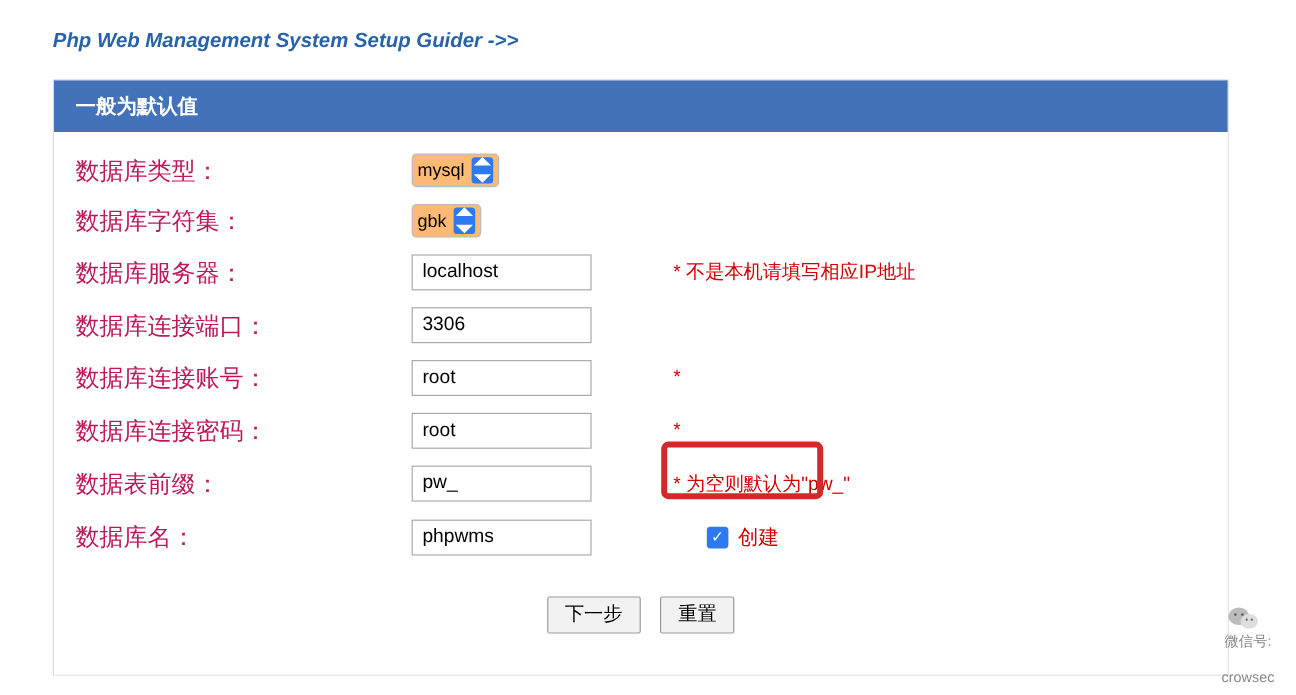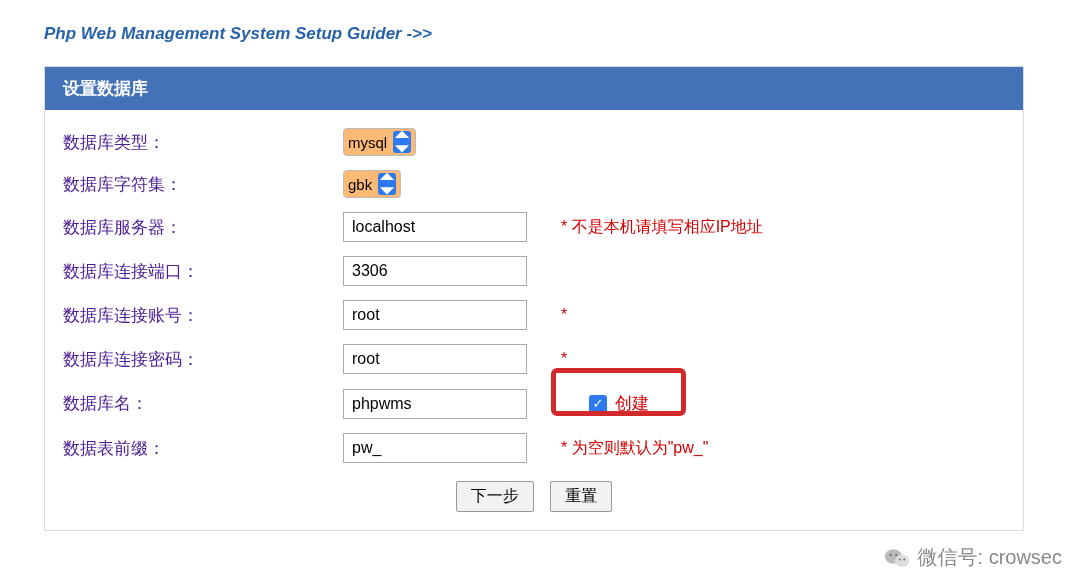--- a/index.html
+++ b/index.html
@@ -35,22 +35,22 @@
   background: #fff;
   padding: 18px 18px 18px 18px;
 }
 .form-row {
   display: flex;
   align-items: center;
   margin-bottom: 14px;
 }
 .form-label {
   width: 280px;
-  font-size: 17px;
-  color: #4c1d95;
+  font-size: 20px;
+  color: #be185d;
 }
 .form-control-cell {
   width: 206px;
 }
 .form-select {
   font-size: 15px;
   padding: 2px 4px;
   border: 1px solid #bbb;
   border-radius: 4px;
   background: #fdba74;
@@ -65,21 +65,21 @@
   height: 22px;
   margin-left: 6px;
   border-radius: 3px;
   display: inline-flex;
   align-items: center;
   justify-content: center;
   font-size: 11px;
   line-height: 1;
 }
 .form-input {
-  width: 184px;
+  width: 150px;
   font-size: 16px;
   padding: 5px 8px;
   border: 1px solid #aaa;
   background: #fff;
 }
 .hint {
   color: #d20000;
   font-size: 16px;
   margin-left: 12px;
 }
@@ -119,48 +119,49 @@
 .button-row {
   text-align: center;
   margin-top: 18px;
 }
 .btn {
   font-size: 16px;
   padding: 4px 14px;
   background: #f2f2f2;
   border: 1px solid #999;
   border-radius: 2px;
-  margin: 0 6px;
+  margin: 16px 6px;
   cursor: pointer;
 }
 .footer {
   position: absolute;
   right: 18px;
   bottom: 8px;
   display: flex;
   align-items: center;
   color: #888;
-  font-size: 20px;
+  font-size: 12px;
+  flex-direction: column;
 }
 .wechat-icon {
   width: 26px;
   height: 22px;
   margin-right: 8px;
   position: relative;
 }
 .wechat-icon svg { width: 100%; height: 100%; }
 </style>
 </head>
 <body>
 
 <div class="container">
   <div class="page-title">Php Web Management System Setup Guider -&gt;&gt;</div>
 
   <div class="panel">
-    <div class="panel-header">设置数据库</div>
+    <div class="panel-header">一般为默认值</div>
     <div class="panel-body">
 
       <div class="form-row">
         <div class="form-label">数据库类型：</div>
         <div class="form-control-cell">
           <span class="form-select">
             <span>mysql</span>
             <span class="select-btn">
               <svg viewBox="0 0 10 14">
                   <path d="M5 1 L9 5 L1 5 Z M5 13 L1 9 L9 9 Z" fill="#fff"></path>
@@ -209,36 +210,36 @@
 
       <div class="form-row">
         <div class="form-label">数据库连接密码：</div>
         <div class="form-control-cell">
           <input class="form-input" value="root" style="">
         </div>
         <div class="hint">*</div>
       </div>
 
       <div class="form-row">
+        <div class="form-label">数据表前缀：</div>
+        <div class="form-control-cell">
+          <input class="form-input" value="pw_" style="">
+        </div>
+        <div class="hint">* 为空则默认为"pw_"</div>
+      </div>
+
+      <div class="form-row">
         <div class="form-label">数据库名：</div>
         <div class="form-control-cell">
           <input class="form-input" value="phpwms" style="">
         </div>
         <span class="checkbox-wrap">
           <span class="checkbox">✓</span>
           <span class="checkbox-label">创建</span>
         </span>
-      </div>
-
-      <div class="form-row">
-        <div class="form-label">数据表前缀：</div>
-        <div class="form-control-cell">
-          <input class="form-input" value="pw_" style="">
-        </div>
-        <div class="hint">* 为空则默认为"pw_"</div>
       </div>
 
       <div class="button-row">
         <button class="btn">下一步</button>
         <button class="btn">重置</button>
       </div>
 
     </div>
   </div>
 </div>

